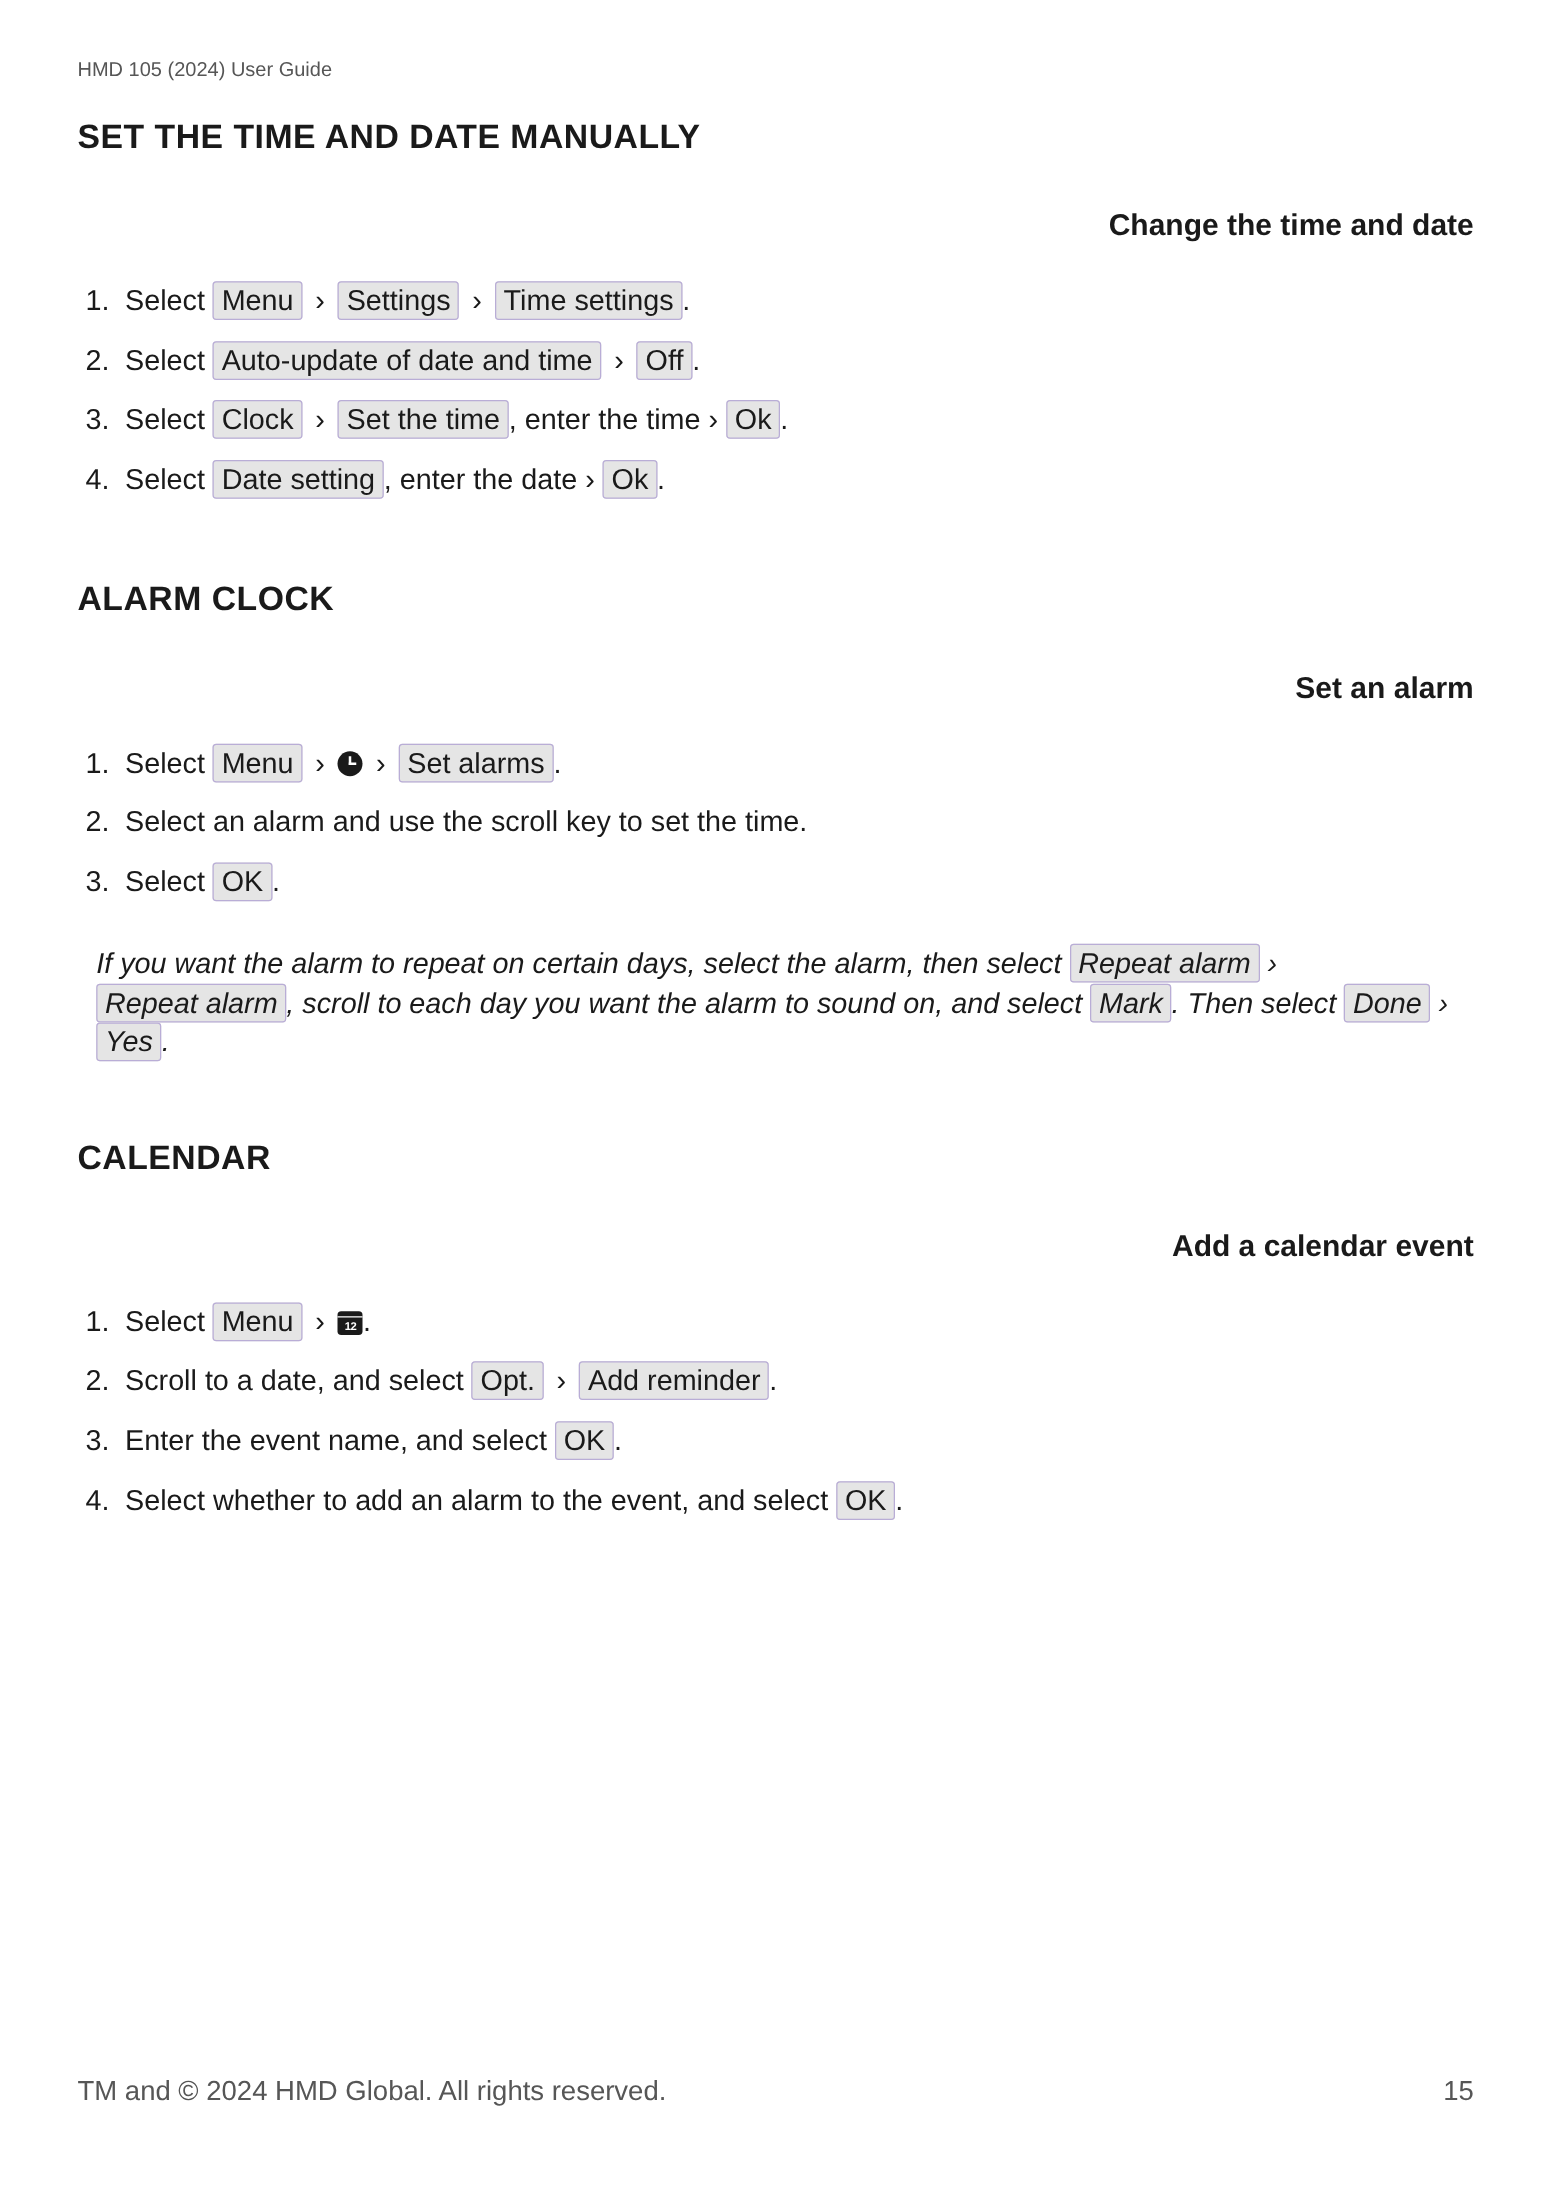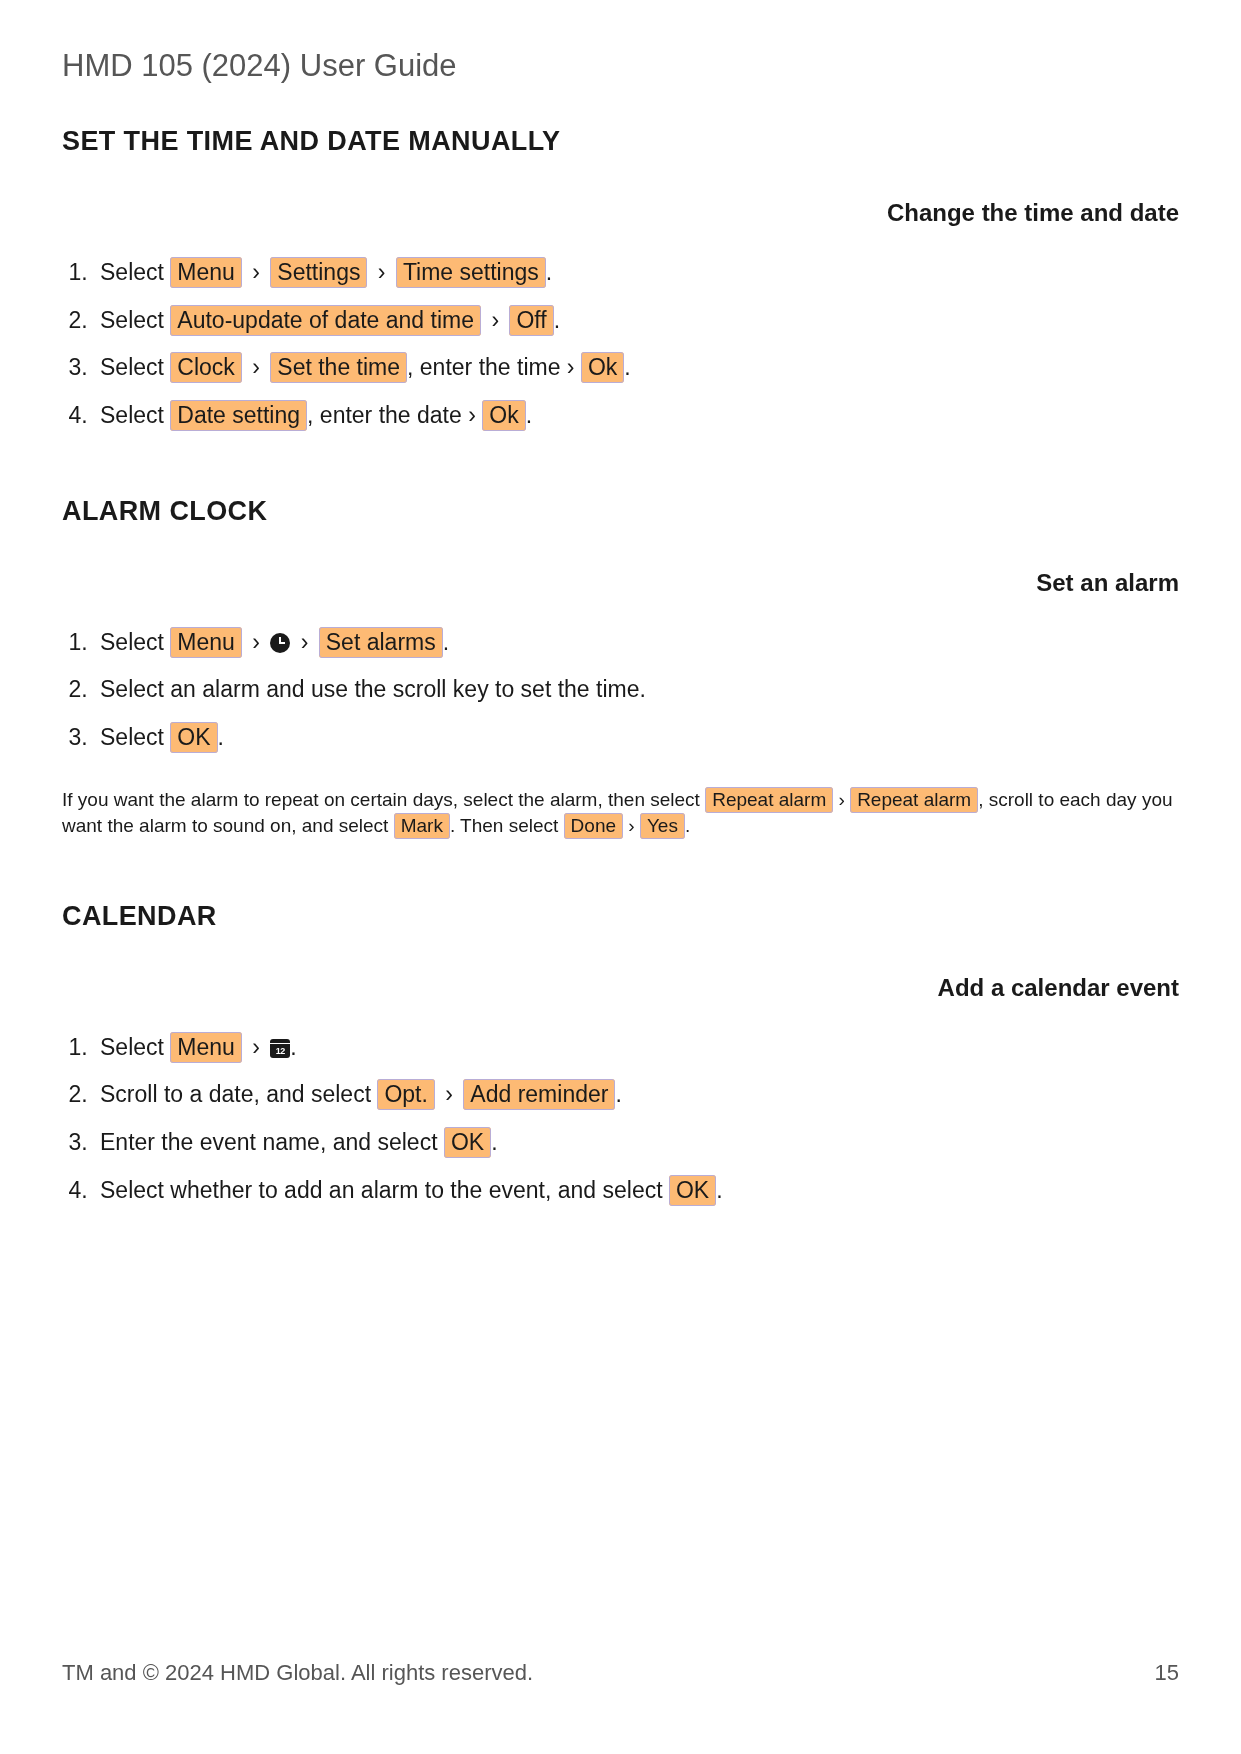--- a/index.html
+++ b/index.html
@@ -9,23 +9,23 @@
     height: 1754px;
     background: #ffffff;
     font-family: Arial, Helvetica, sans-serif;
     color: #1a1a1a;
     position: relative;
   }
   .page {
     padding: 48px 62px 0 62px;
   }
   .doc-title {
-    font-size: 31px;
+    font-size: 16px;
     color: #565656;
-    margin-bottom: 42px;
+    margin-bottom: 28px;
     font-weight: 400;
   }
   h1.chapter {
     font-size: 36px;
     font-weight: 700;
     margin: 0 0 58px 0;
     letter-spacing: -0.2px;
   }
   .chapter .num { display:inline-block; margin-right: 24px; }
   h2.section {
@@ -41,26 +41,27 @@
     text-align: right;
   }
   ol.steps {
     margin: 0 0 50px 0;
     padding-left: 32px;
     font-size: 23px;
     line-height: 1.55;
   }
   ol.steps li { margin-bottom: 12px; padding-left: 6px; }
   p.para {
-    font-size: 19px;
+    font-size: 23px;
     line-height: 1.35;
-    margin: 0 0 48px 0;
+    margin: 0 0 48px 15px;
+    font-style: italic;
   }
   .ui {
-    background: #fdba74;
+    background: #e5e5e5;
     border: 1px solid #b9add6;
     border-radius: 3px;
     padding: 1px 6px 2px 6px;
     white-space: nowrap;
   }
   .chev { display:inline-block; padding: 0 4px; }
   .icon-clock {
     display: inline-block;
     width: 20px; height: 20px;
     background: #1a1a1a;

